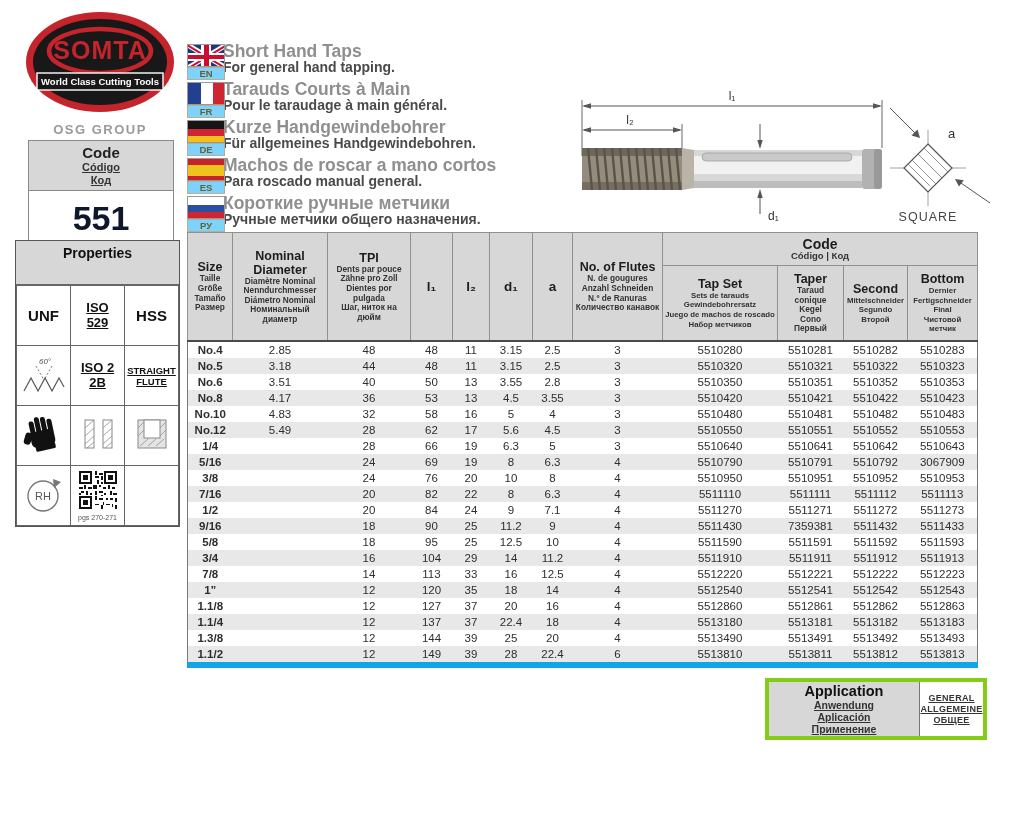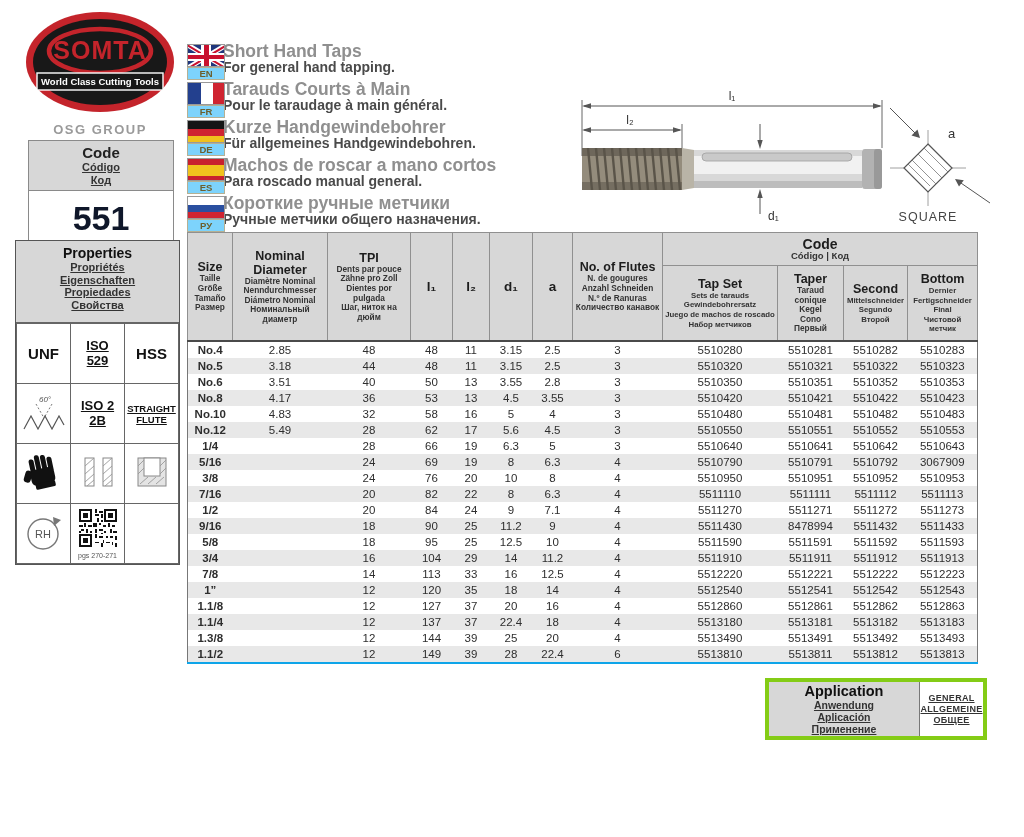--- a/index.html
+++ b/index.html
@@ -56,41 +56,41 @@
   
   .flag-ru .b1{left:0;top:0;width:38px;height:7.6px;background:#fff;}
   .flag-ru .b2{left:0;top:7.6px;width:38px;height:7.6px;background:#2a4fa0;}
   .flag-ru .b3{left:0;top:15.2px;width:38px;height:7.8px;background:#cf2431;}
 
   
   .drawing{left:560px;top:86px;width:440px;height:146px;}
 
   
   .props{left:15px;top:240px;width:165px;border:1.5px solid #555;box-sizing:border-box;background:#fff;}
-  .props .hdr{background:#d7d7d7;border-bottom:1px solid #666;text-align:center;padding:4px 0 11px;}
+  .props .hdr{background:#d7d7d7;border-bottom:1px solid #666;text-align:center;padding:4px 0 23px;}
   .props .hdr .t{font-size:14px;font-weight:bold;color:#111;}
   .props .hdr .s{font-size:11px;font-weight:bold;color:#333;line-height:12.5px;}
   .props table{border-collapse:collapse;width:100%;table-layout:fixed;}
   .props td{border:1px solid #666;height:59px;text-align:center;vertical-align:middle;padding:0;}
   .pcell-big{font-size:15px;font-weight:bold;color:#111;}
   .pcell-med{font-size:13px;font-weight:bold;color:#111;line-height:14.5px;}
   .pcell-sm{font-size:9.5px;font-weight:bold;color:#111;line-height:11px;}
   .qr-cap{font-size:7px;color:#555;margin-top:1px;}
 
   
   .spec{left:187px;top:232px;}
   table.spec-table{border-collapse:collapse;table-layout:fixed;width:790px;border:1px solid #777;}
   .spec-table th{background:#d7d7d7;border:1px solid #909090;padding:1px 2px;vertical-align:middle;}
   .hm{font-size:12.5px;font-weight:bold;color:#1d1d1d;line-height:14px;}
   .hdim{font-size:13.5px;font-weight:bold;color:#1d1d1d;}
   .hs{font-size:8.3px;font-weight:600;color:#333;line-height:9.6px;white-space:pre-line;}
   .hs-narrow{font-size:7.8px;}
   th.code-top{height:30px;}
   th.code-sub{height:72px;}
-  .spec-table tbody{border-top:2px solid #4a4a4a;border-bottom:2px solid #0ea5e9;}
+  .spec-table tbody{border-top:2px solid #4a4a4a;border-bottom:6px solid #0ea5e9;}
   .spec-table td{height:16px;padding:0 2px;text-align:center;font-size:11.5px;color:#2e2e2e;}
   .spec-table td:first-child{font-weight:bold;}
   .spec-table tr.stripe td{background:#e8e8e8;}
 
   
   .appbox{left:765px;top:678px;width:222px;height:62px;border:4px solid #84cc16;display:flex;box-sizing:border-box;}
   .appbox .left{width:150px;background:#d7d7d7;border-right:1px solid #777;text-align:center;
                 display:flex;flex-direction:column;justify-content:center;}
   .appbox .left .t{font-size:14.5px;font-weight:bold;color:#111;}
   .appbox .left .s{font-size:10.5px;font-weight:bold;color:#333;line-height:12px;}
@@ -258,24 +258,20 @@
         <polygon points="395,93 403.8,94.2 399,100.5" fill="#555"></polygon>
         <text x="388" y="52" font-size="13" fill="#333">a</text>
         <text x="368" y="135" text-anchor="middle" font-size="12.5" fill="#444" letter-spacing="1">SQUARE</text>
       </g>
     </svg>
   </div>
 
   <div class="abs props">
     <div class="hdr">
       <div class="t">Properties</div>
-      <div class="s pre">Propriétés
-Eigenschaften
-Propiedades
-Свойства</div>
     </div>
     <table>
       <tbody>
           <tr>
         <td class="pcell-big">UNF</td>
         <td class="pcell-med pre">ISO
 529</td>
         <td class="pcell-big">HSS</td>
       </tr>
       <tr>
@@ -620,21 +616,21 @@
           <tr class="stripe">
             <td>9/16</td>
             <td></td>
             <td>18</td>
             <td>90</td>
             <td>25</td>
             <td>11.2</td>
             <td>9</td>
             <td>4</td>
             <td>5511430</td>
-            <td>8478994</td>
+            <td>7359381</td>
             <td>5511432</td>
             <td>5511433</td>
           </tr>
           <tr>
             <td>5/8</td>
             <td></td>
             <td>18</td>
             <td>95</td>
             <td>25</td>
             <td>12.5</td>

